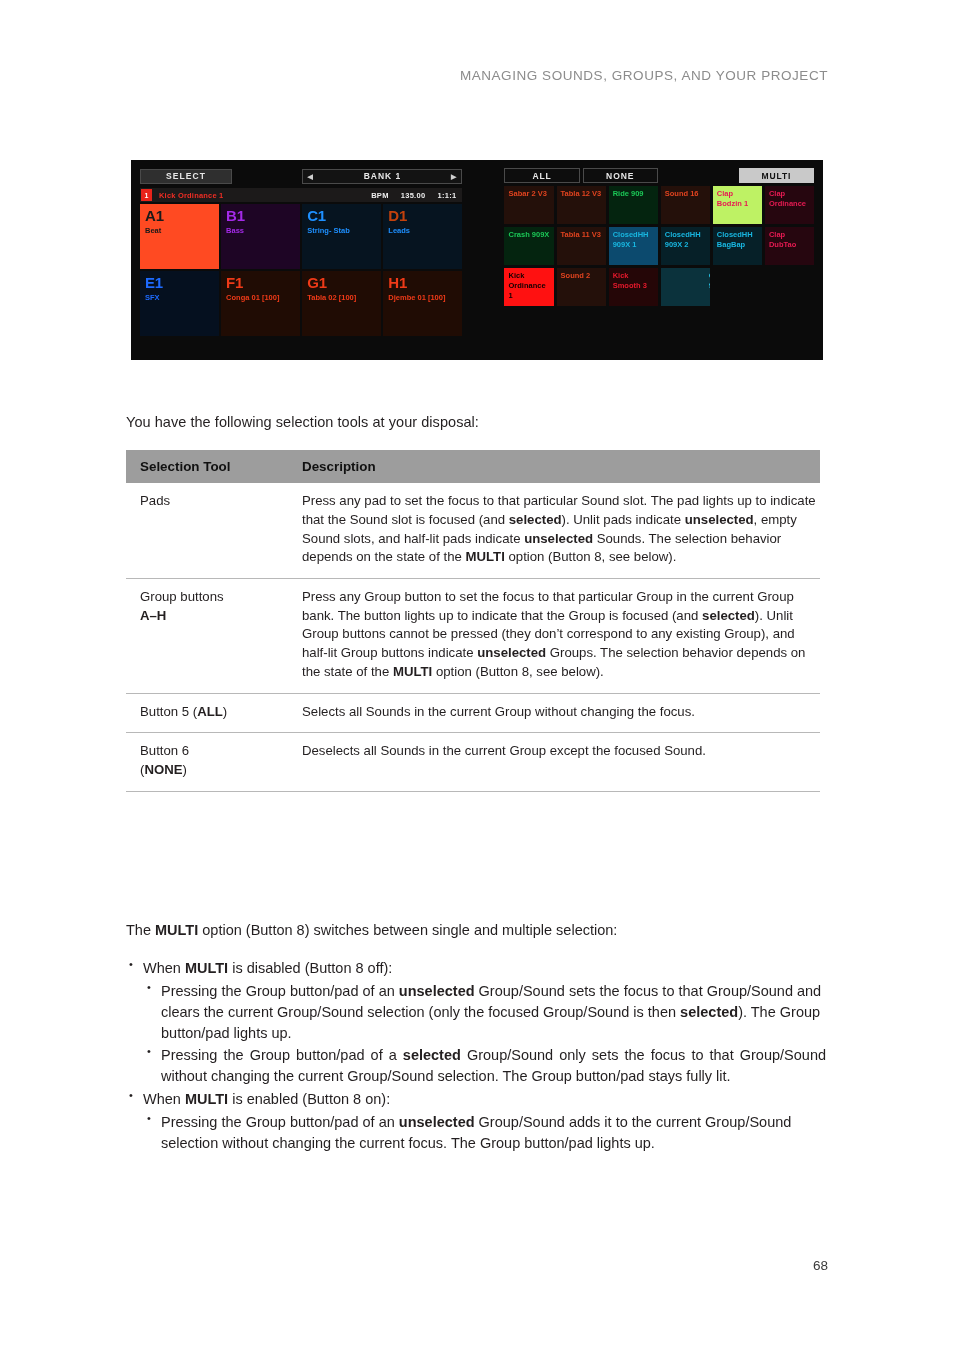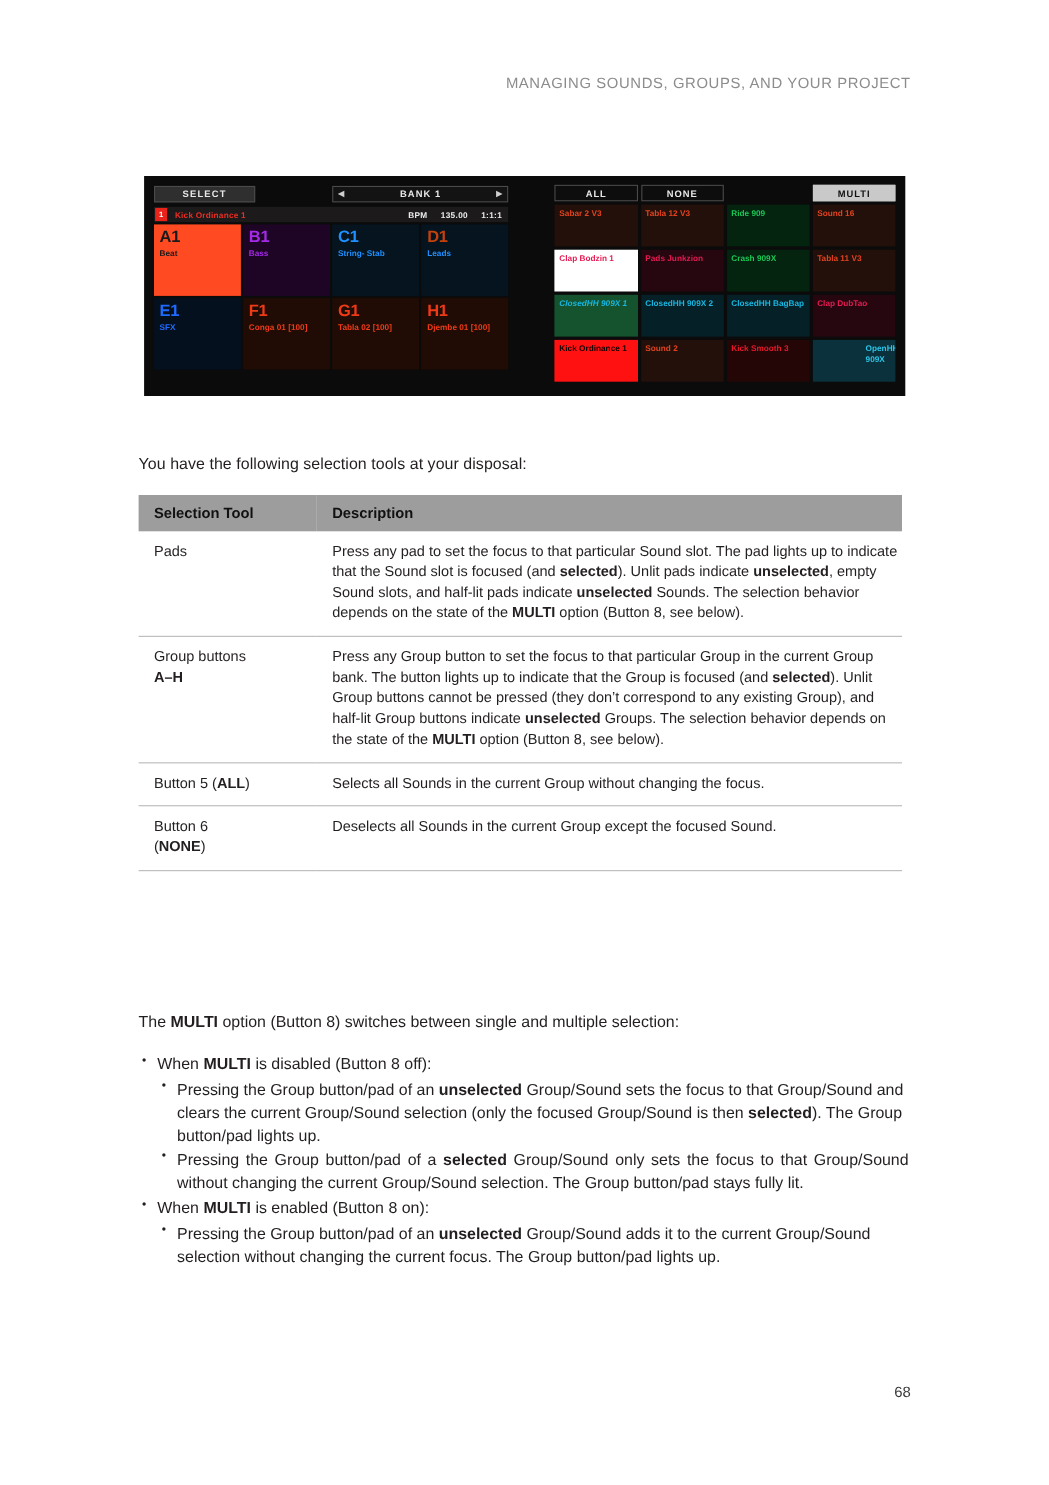--- a/index.html
+++ b/index.html
@@ -84,21 +84,21 @@
   .rp-btn {
     flex:1; border:1px solid #4a4a4a; background:#0d0d0d; color:#e8e8e8;
     font-size:8.5px; font-weight:700; letter-spacing:0.9px;
     display:flex; align-items:center; justify-content:center;
   }
   .rp-btn.blank { border-color:transparent; background:transparent; }
   .rp-btn.active { background:#c9c9c9; color:#111; border-color:#c9c9c9; }
 
   
   .sound-grid {
-    margin-top:3px; display:grid; grid-template-columns: repeat(4, 1fr);
+    margin-top:3px; display:grid; grid-template-columns: repeat(6, 1fr);
     grid-template-rows: repeat(4, 38px); gap:3px;
   }
   .spad { padding:3px 4px; overflow:hidden; }
   .spad span { font-size:7.5px; font-weight:700; line-height:1.3; display:block; }
 
   .fig-caption {
     margin-top:14px; font-size:11px; font-style:italic; color:#3a3a3a;
     letter-spacing:0.1px;
   }
 
@@ -242,33 +242,33 @@
           </div>
           <div class="spad" style="background: rgb(36, 16, 10);">
             <span style="color: rgb(224, 67, 31);">Tabla 12 V3</span>
           </div>
           <div class="spad" style="background: rgb(4, 36, 15);">
             <span style="color: rgb(27, 199, 86);">Ride 909</span>
           </div>
           <div class="spad" style="background: rgb(36, 16, 10);">
             <span style="color: rgb(224, 67, 31);">Sound 16</span>
           </div>
-          <div class="spad" style="background: #ffffff;">
+          <div class="spad" style="background: #bef264;">
             <span style="color: rgb(230, 26, 82);">Clap Bodzin 1</span>
           </div>
           <div class="spad" style="background: rgb(38, 6, 15);">
-            <span style="color: rgb(230, 26, 82);">Pads Junkzion</span>
+            <span style="color: rgb(230, 26, 82);">Clap Ordinance</span>
           </div>
           <div class="spad" style="background: rgb(4, 36, 15);">
             <span style="color: rgb(27, 199, 86);">Crash 909X</span>
           </div>
           <div class="spad" style="background: rgb(36, 16, 10);">
             <span style="color: rgb(224, 67, 31);">Tabla 11 V3</span>
           </div>
-          <div class="spad" style="background: #14532d; font-style: italic;">
+          <div class="spad" style="background: #0c4a6e;">
             <span style="color: rgb(24, 182, 224);">ClosedHH 909X 1</span>
           </div>
           <div class="spad" style="background: rgb(6, 32, 40);">
             <span style="color: rgb(24, 182, 224);">ClosedHH 909X 2</span>
           </div>
           <div class="spad" style="background: rgb(6, 32, 40);">
             <span style="color: rgb(24, 182, 224);">ClosedHH BagBap</span>
           </div>
           <div class="spad" style="background: rgb(38, 6, 15);">
             <span style="color: rgb(230, 26, 82);">Clap DubTao</span>

